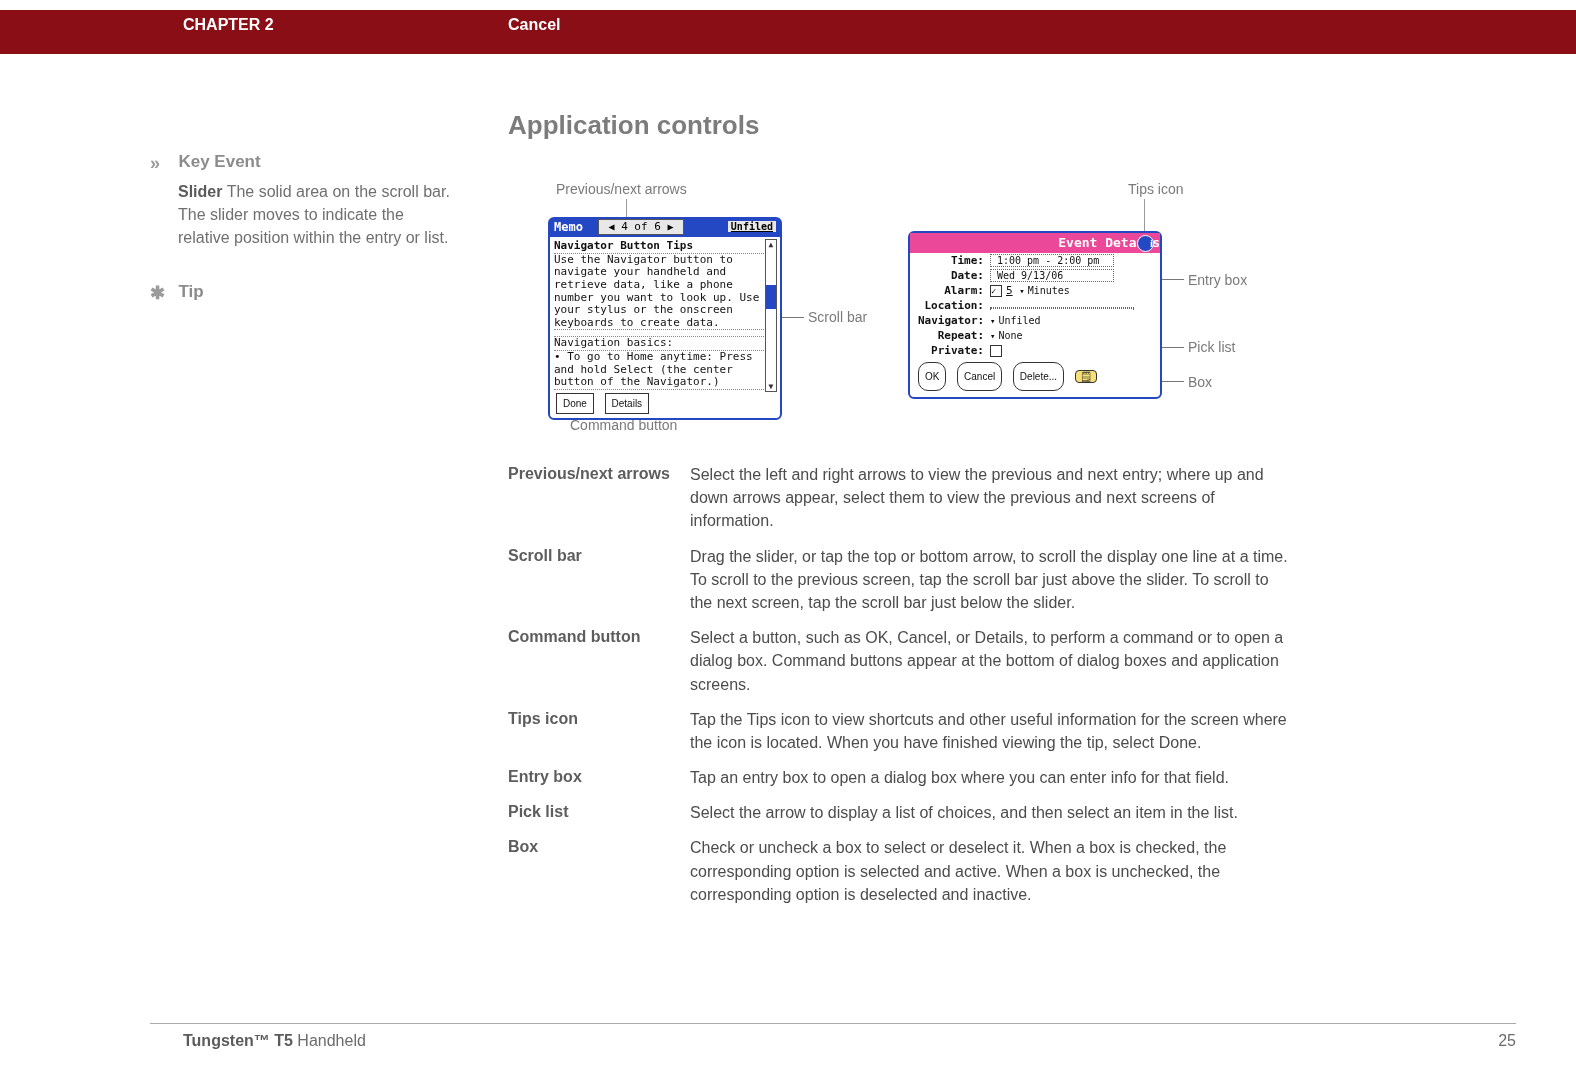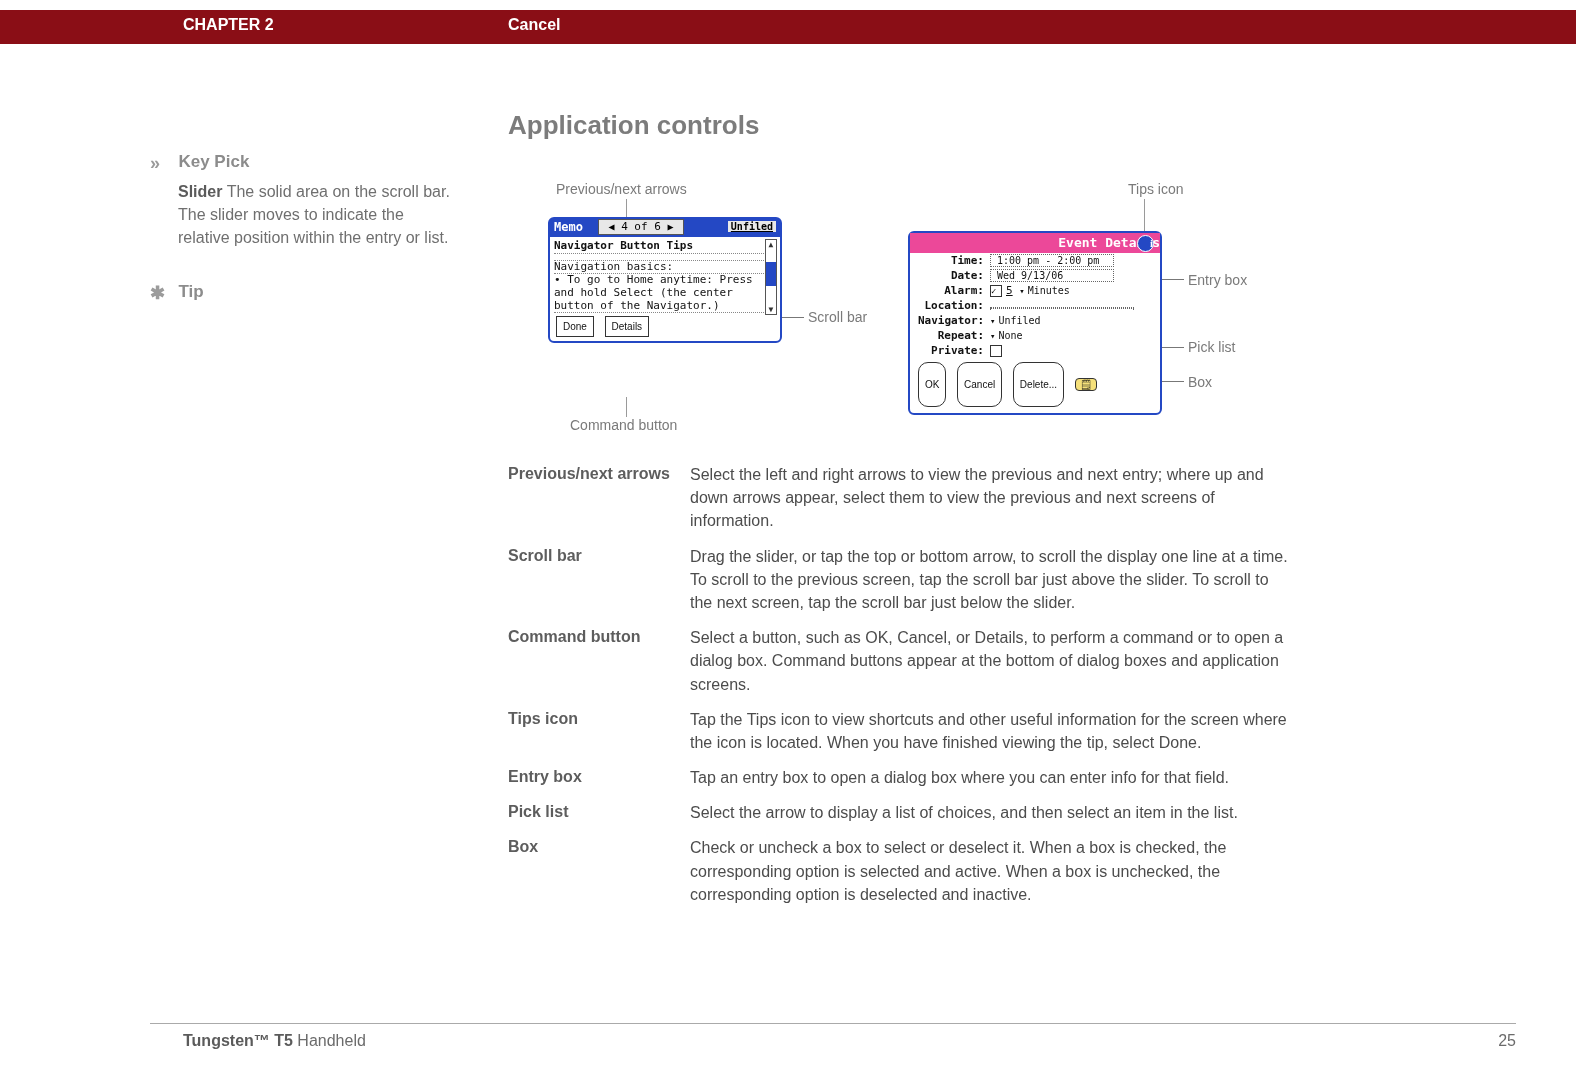--- a/index.html
+++ b/index.html
@@ -1,17 +1,17 @@
 <!DOCTYPE html>
 <html><head>
 <meta charset="utf-8">
 <style>
 html,body{margin:0;padding:0;background:#fff;font-family:Arial,Helvetica,sans-serif;color:#444;-webkit-font-smoothing:antialiased}
 .page{width:1576px;height:1080px;position:relative;background:#fff;overflow:hidden}
-.red-band{position:absolute;left:0;top:10px;width:100%;height:34px;background:#8a0e16}
+.red-band{position:absolute;left:0;top:10px;width:100%;height:44px;background:#8a0e16}
 .red-band .chapter{position:absolute;left:183px;top:6px;font-weight:bold;color:#fff;font-size:16px}
 .red-band .bas{position:absolute;left:508px;top:6px;font-weight:bold;color:#fff;font-size:16px}
 .sidebar{position:absolute;left:150px;top:150px;width:300px;font-size:16px;color:#6f6f6f;line-height:1.45}
 .side-block{margin-bottom:30px}
 .side-icon{display:inline-block;width:24px;color:#9b9b9b;font-weight:bold;font-size:18px;vertical-align:top}
 .side-head{display:inline-block;font-weight:bold;color:#8c8c8c;font-size:17px}
 .keyword{display:block;margin-left:28px;margin-top:4px}
 .keyword b{color:#5b5b5b;font-weight:bold}
 .tip-body{margin-left:28px;margin-top:4px}
 .tip-body a{color:#6f6f6f;font-weight:bold;text-decoration:underline}
@@ -40,21 +40,21 @@
 .event-shot .ehead{background:#ec4899;color:#fff;font-weight:bold;height:20px;text-align:right;line-height:20px;position:relative;font-size:13px}
 .event-shot .ehead .info{position:absolute;right:6px;top:2px;width:15px;height:15px;border:1px solid #fff;border-radius:50%;font-size:11px;line-height:14px;font-family:Georgia;background:#2448c4;color:#fff}
 .erow{padding:1px 8px;white-space:nowrap}
 .erow b{display:inline-block;width:66px;text-align:right;margin-right:6px;font-weight:bold}
 .erow .ebox{border:1px dotted #666;padding:0 6px;display:inline-block;min-width:110px;font-size:10px}
 .erow .pick{font-size:10px}
 .erow .pick::before{content:"▾";margin-right:3px;font-size:9px}
 .erow .chk{display:inline-block;width:10px;height:10px;border:1px solid #333;margin-right:4px;vertical-align:middle}
 .erow .chk.on::after{content:"✓";font-size:9px;position:relative;top:-2px;left:0}
 .ebtns{padding:4px 8px 6px 8px}
-.ebtns span{display:inline-block;border:1px solid #333;border-radius:10px;padding:16px 6px;font-size:10px;margin-right:4px;font-family:Arial;background:#fff}
+.ebtns span{display:inline-block;border:1px solid #333;border-radius:10px;padding:8px 6px;font-size:10px;margin-right:4px;font-family:Arial;background:#fff}
 .ebtns .note{border-radius:4px;background:#f5e07a;padding:0 4px}
 
 .defs{display:table;width:100%;font-size:16px;color:#4c4c4c}
 .defs .row{display:table-row}
 .defs .term{display:table-cell;width:170px;font-weight:bold;color:#5d5d5d;padding:6px 12px 6px 0;vertical-align:top;line-height:1.35}
 .defs .body{display:table-cell;padding:6px 0;line-height:1.45;color:#4c4c4c}
 
 .v-line{position:absolute;background:#9a9a9a;width:1px}
 
 .foot-rule{position:absolute;left:150px;right:60px;bottom:56px;border-top:1px solid #aaa}
@@ -68,21 +68,21 @@
 <div class="page">
 
   <div class="red-band">
     <div class="chapter">CHAPTER 2</div>
     <div class="bas">Cancel</div>
   </div>
 
   <div class="sidebar">
     <div class="side-block">
       <span class="side-icon">»</span>
-      <span class="side-head">Key Pick</span>
+      <span class="side-head">Key Event</span>
       <span class="keyword">
         <b>Slider</b><span> </span><span>The solid area on the scroll bar. The slider moves to indicate the relative position within the entry or list.</span>
       </span>
     </div>
     <div class="side-block">
       <span class="side-icon">✱</span>
       <span class="side-head">Tip</span>
     </div>
   </div>
 
@@ -108,20 +108,21 @@
       <div class="callout-line" style="left:652px;top:222px;width:24px;height:1px"></div>
 
       <div class="memo-shot">
         <div class="mhead">
           <span class="ml">Memo</span>
           <span class="arrows"><span class="al">◀</span> <span>4 of 6</span> <span class="ar">▶</span></span>
           <span class="unfiled">Unfiled</span>
         </div>
         <div class="memo-body">
           <div class="title dotted">Navigator Button Tips</div>
+          <div class="dotted">Use the Navigator button to navigate your handheld and retrieve data, like a phone number you want to look up. Use your stylus or the onscreen keyboards to create data.</div>
           <div class="dotted" style="height:6px"></div>
           <div class="dotted">Navigation basics:</div>
           <div class="dotted">• To go to Home anytime: Press and hold Select (the center button of the Navigator.)</div>
           <div style="height:22px"></div>
         </div>
         <div class="memo-scroll">
           <div class="arr up">▲</div>
           <div class="sliderK"></div>
           <div class="arr dn">▼</div>
         </div>

